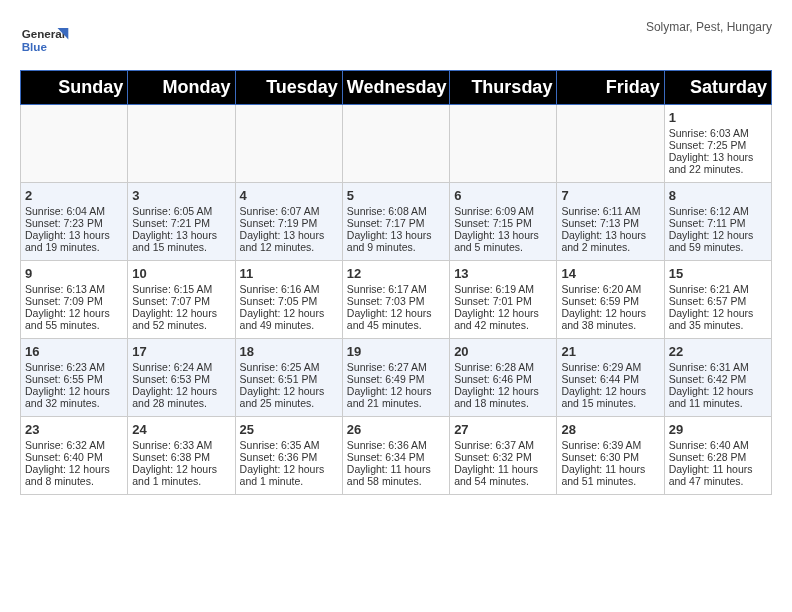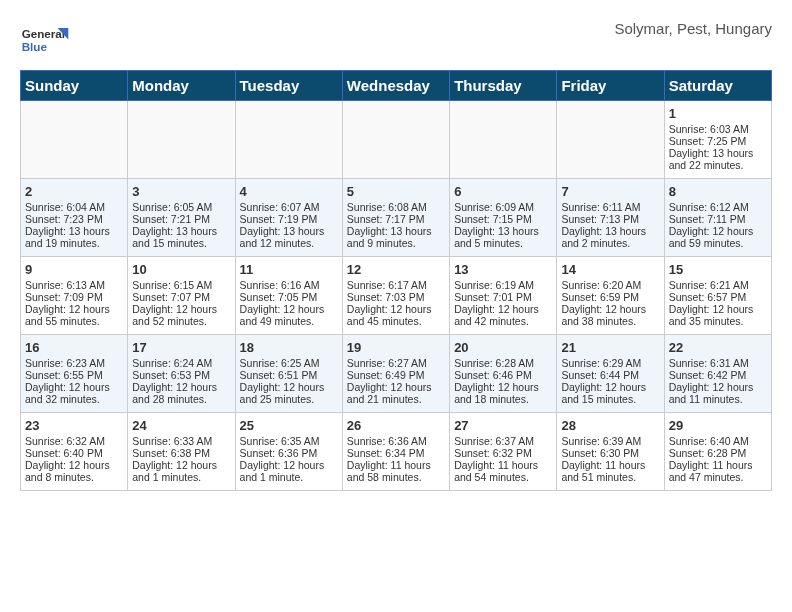--- a/index.html
+++ b/index.html
@@ -30,35 +30,35 @@
     }
     .title-block {
       text-align: right;
     }
     .month-title {
       font-size: 36px;
       font-weight: bold;
       color: #333;
     }
     .location {
-      font-size: 15px;
+      font-size: 12px;
       color: #555;
     }
     table {
       width: 100%;
       border-collapse: collapse;
       table-layout: fixed;
     }
     th {
-      background-color: #0c4a6e;
+      background-color: #000000;
       color: #fff;
-      font-size: 15px;
+      font-size: 18px;
       font-weight: bold;
       padding: 6px 4px;
-      text-align: left;
+      text-align: right;
       border: 1px solid #3a6abf;
     }
     td {
       vertical-align: top;
       font-size: 10.5px;
       color: #333;
       padding: 5px 4px;
       border: 1px solid #ccc;
       height: 78px;
       background: #fff;

